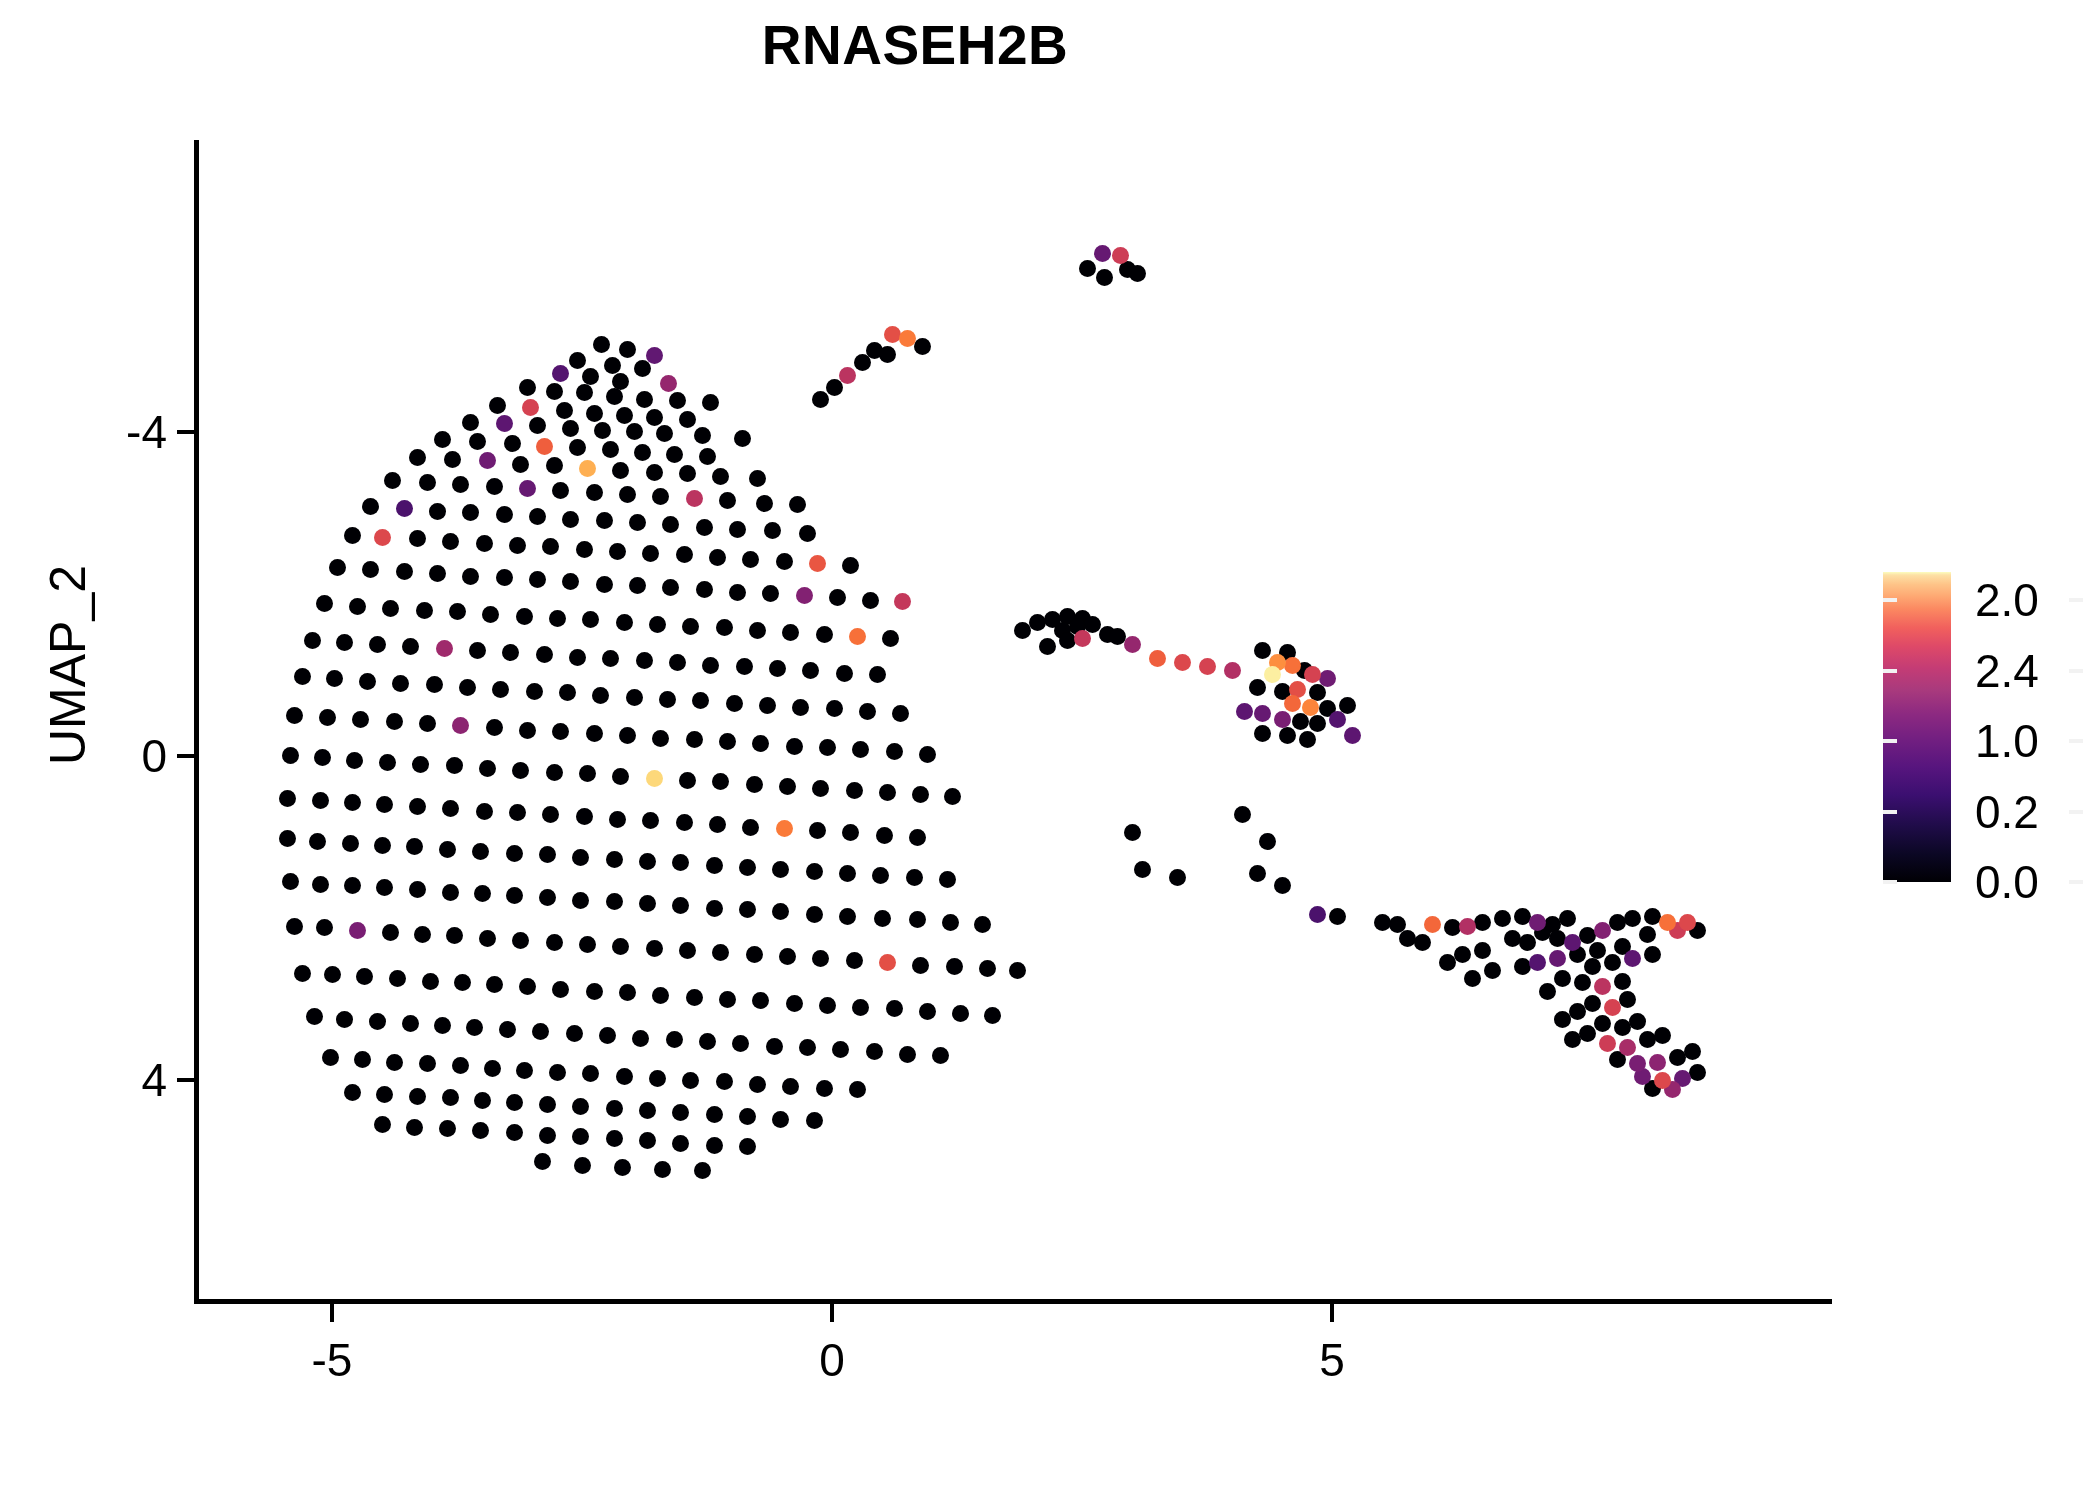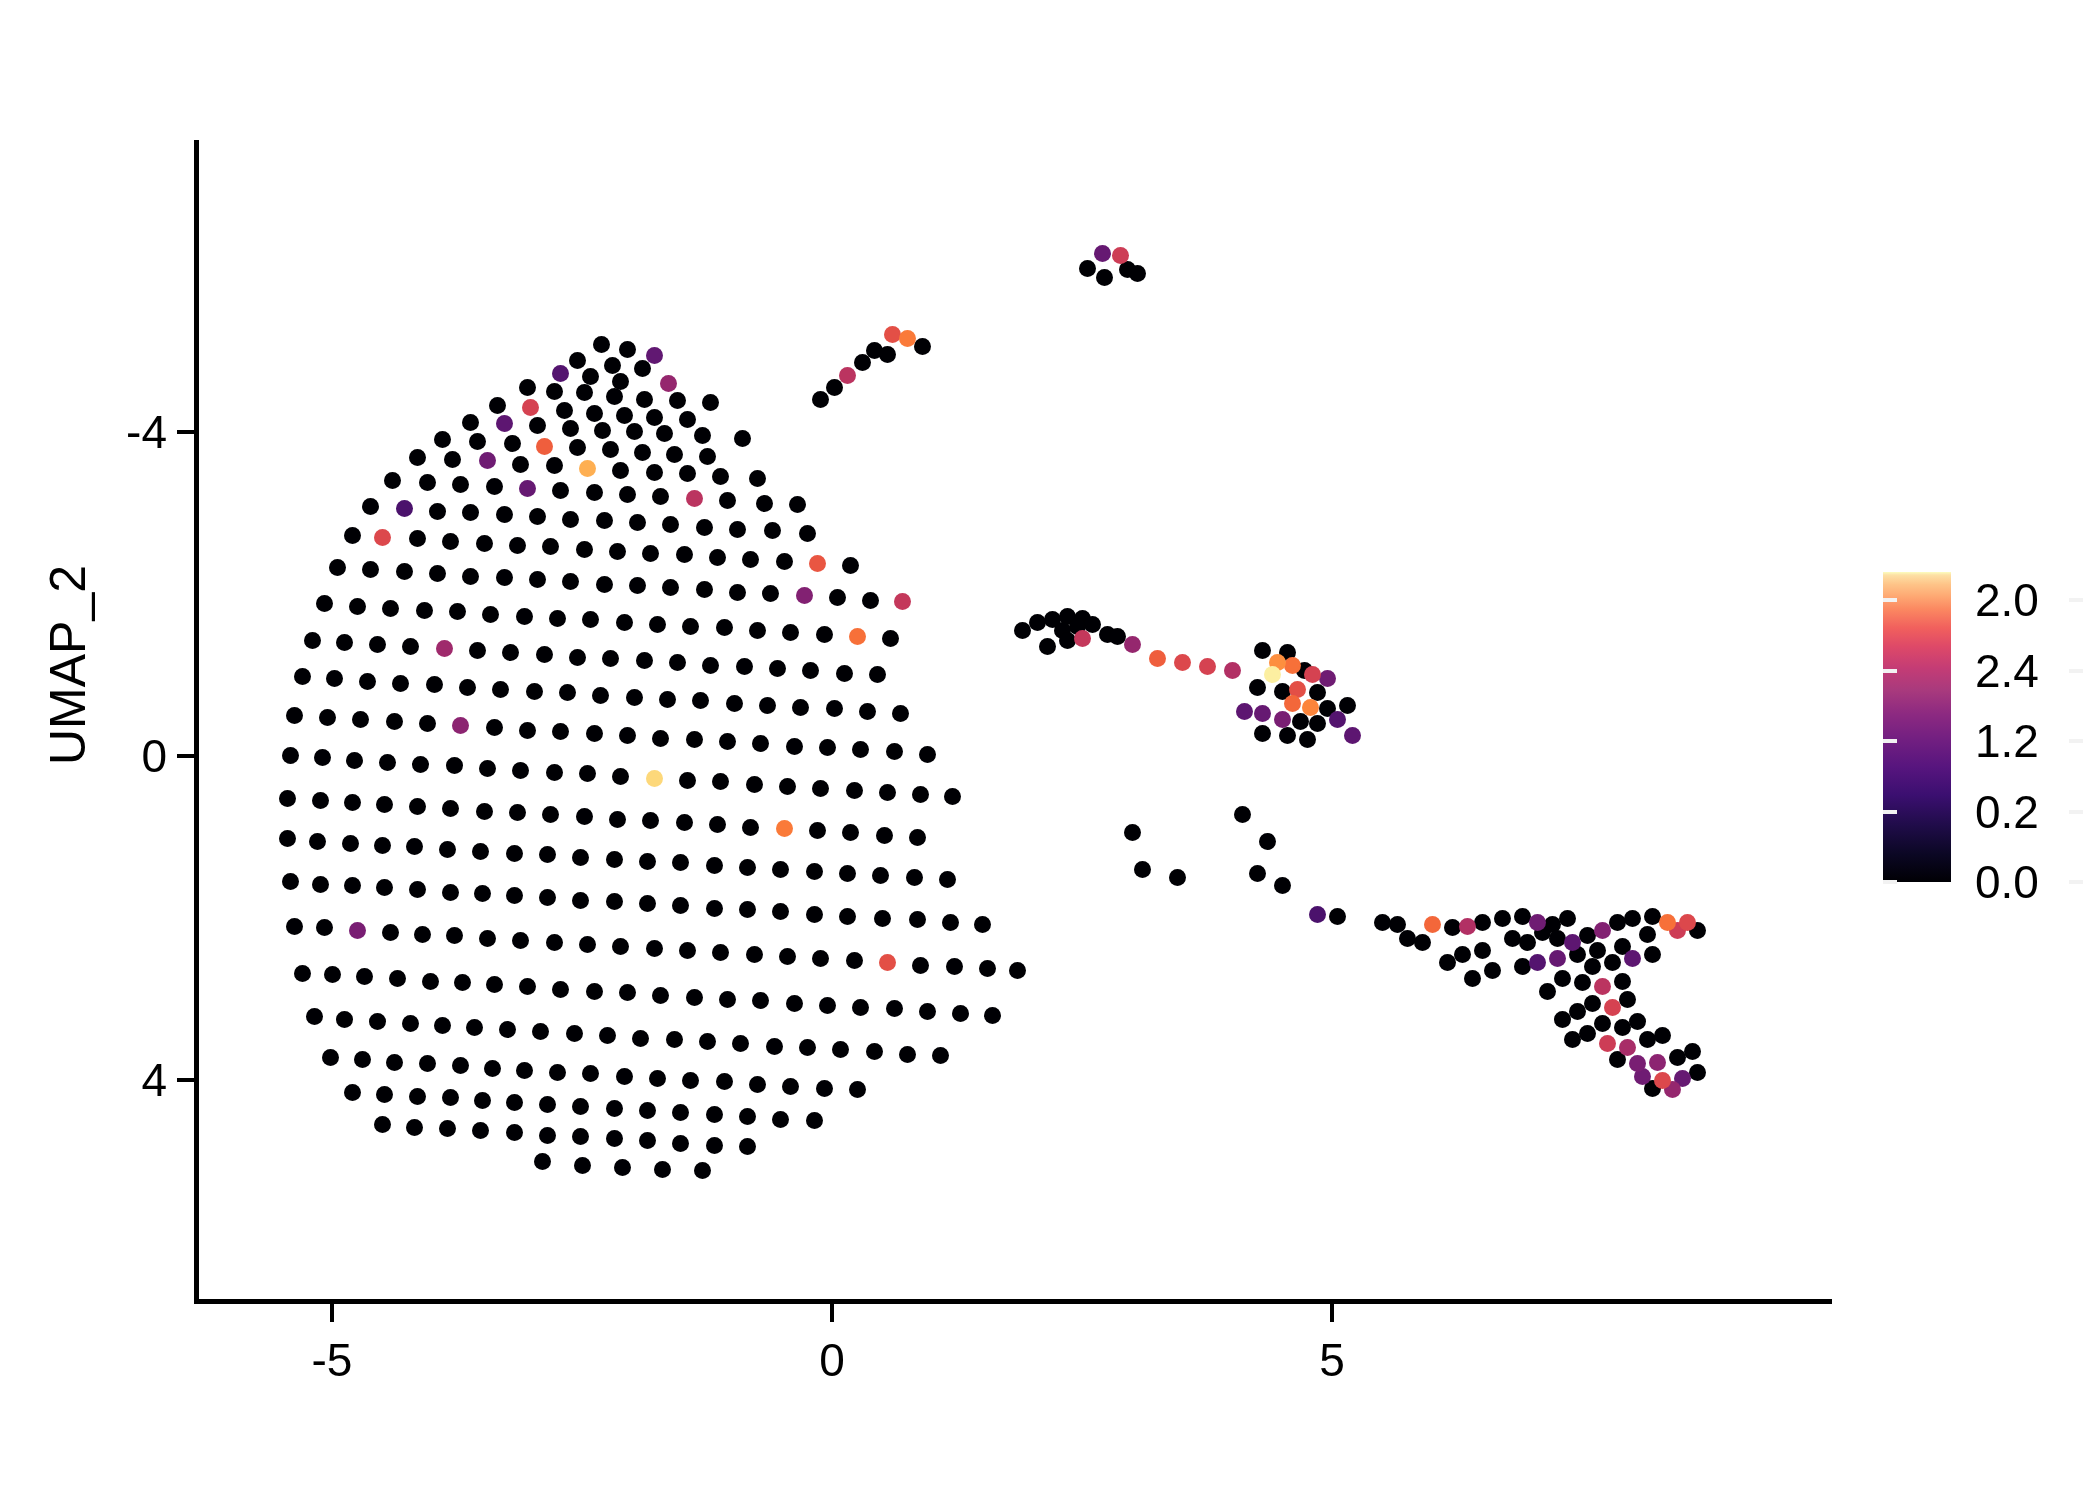--- a/index.html
+++ b/index.html
@@ -166,20 +166,21 @@
     line-height: 1;
     color: #000000;
     white-space: nowrap;
   }
 </style>
 </head>
 <body>
 
 <div id="page">
 
+  <div id="plot-title">RNASEH2B</div>
 
   <div id="plot-panel">
       <div class="pt" style="left: 395.5px; top: 195.743px; background: rgb(0, 0, 4);"></div>
       <div class="pt" style="left: 421.5px; top: 200.606px; background: rgb(0, 0, 4);"></div>
       <div class="pt" style="left: 371.5px; top: 211.953px; background: rgb(0, 0, 4);"></div>
       <div class="pt" style="left: 406.5px; top: 216.816px; background: rgb(0, 0, 4);"></div>
       <div class="pt" style="left: 436.5px; top: 220.058px; background: rgb(0, 0, 4);"></div>
       <div class="pt" style="left: 384.5px; top: 228.163px; background: rgb(0, 0, 4);"></div>
       <div class="pt" style="left: 414.5px; top: 233.026px; background: rgb(0, 0, 4);"></div>
       <div class="pt" style="left: 321.5px; top: 238.699px; background: rgb(0, 0, 4);"></div>
@@ -735,19 +736,19 @@
         <div class="legend-tick left" style="top: 167.091px;"></div>
         <div class="legend-tick right" style="top: 167.091px;"></div>
         <div class="legend-tick left" style="top: 96.6364px;"></div>
         <div class="legend-tick right" style="top: 96.6364px;"></div>
         <div class="legend-tick left" style="top: 26.1818px;"></div>
         <div class="legend-tick right" style="top: 26.1818px;"></div>
       </div>
     <div id="legend-labels">
         <div class="legend-label" style="top: 287px;">0.0</div>
         <div class="legend-label" style="top: 216.545px;">0.2</div>
-        <div class="legend-label" style="top: 146.091px;">1.2</div>
+        <div class="legend-label" style="top: 146.091px;">1.0</div>
         <div class="legend-label" style="top: 75.6364px;">2.4</div>
         <div class="legend-label" style="top: 5.18182px;">2.0</div>
       </div>
   </div>
 
 </div>
 
 </body></html>

